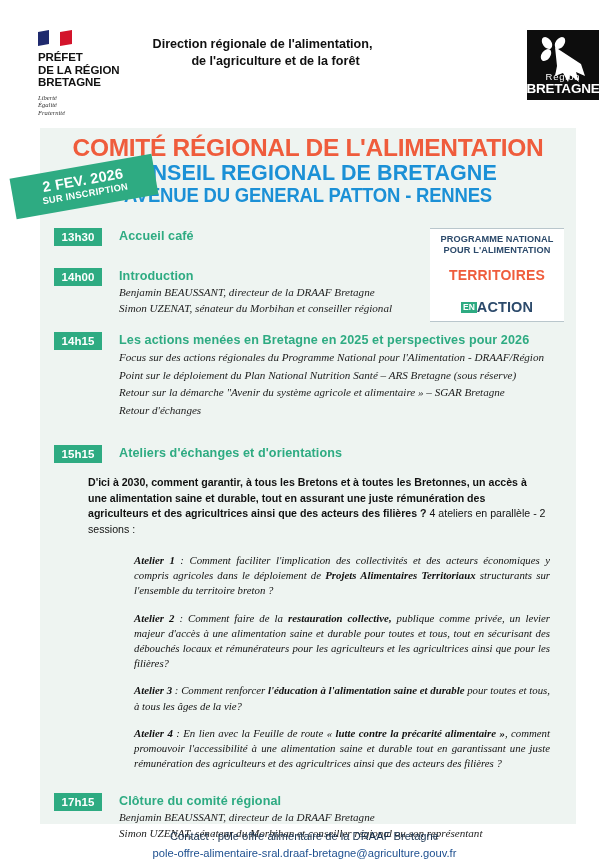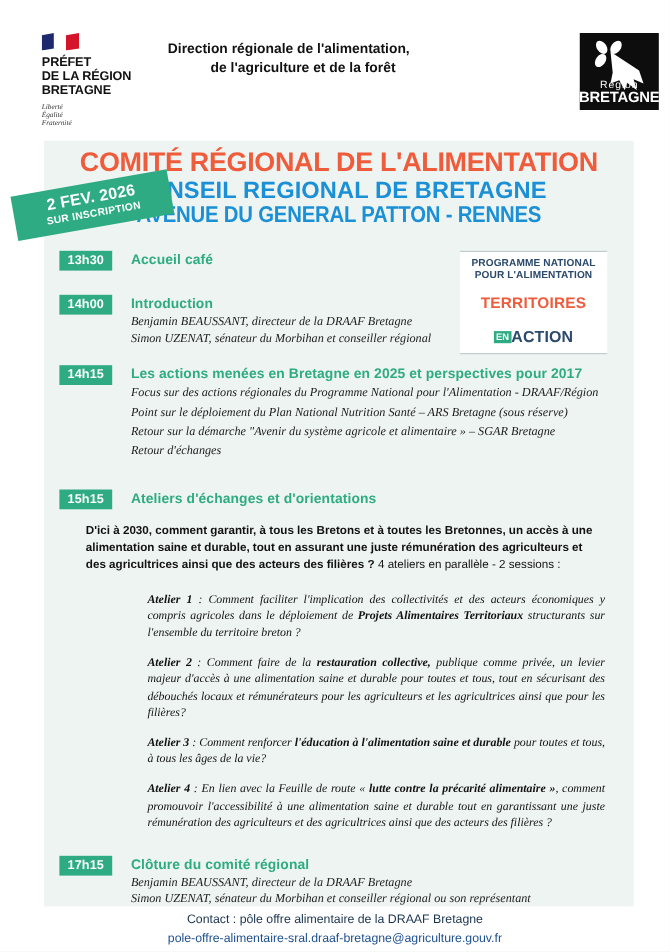--- a/index.html
+++ b/index.html
@@ -148,21 +148,21 @@
     color: #fff;
     font-size: 9.3px;
     font-weight: bold;
     line-height: 12px;
     letter-spacing: 0.3px;
   }
 
   
   .pna {
     position: absolute;
-    right: 24px;
+    right: 12px;
     top: 100px;
     width: 134px;
     background: #ffffff;
     border-top: 1px solid #b9c6cc;
     border-bottom: 1px solid #b9c6cc;
     padding: 5px 0 6px 0;
     text-align: center;
   }
   .pna .p1 {
     font-size: 9.2px;
@@ -243,21 +243,21 @@
     color: #1b1b1b;
   }
   .row-line.wide { line-height: 17.5px; }
   .spacer-12 { height: 12px; }
   .spacer-16 { height: 16px; }
   .spacer-22 { height: 22px; }
   .spacer-26 { height: 26px; }
 
   
   .intro {
-    padding: 0 30px 0 38px;
+    padding: 0 30px 0 48px;
     font-size: 10.6px;
     line-height: 15.5px;
     color: #111;
     text-align: left;
   }
   .intro b { font-weight: bold; }
 
   .atelier {
     padding: 0 26px 0 94px;
     font-family: "Liberation Serif", serif;
@@ -363,21 +363,21 @@
           <div class="row-line">Benjamin BEAUSSANT, directeur de la DRAAF Bretagne</div>
           <div class="row-line">Simon UZENAT, sénateur du Morbihan et conseiller régional</div>
         </div>
       </div>
 
       <div class="spacer-16"></div>
 
       <div class="row">
         <div class="time">14h15</div>
         <div class="row-body">
-          <div class="row-title">Les actions menées en Bretagne en 2025 et perspectives pour 2017</div>
+          <div class="row-title">Les actions menées en Bretagne en 2025 et perspectives pour 2026</div>
           <div class="row-line wide">Focus sur des actions régionales du Programme National pour l'Alimentation  - DRAAF/Région</div>
           <div class="row-line wide">Point sur le déploiement du Plan National Nutrition Santé – ARS Bretagne (sous réserve)</div>
           <div class="row-line wide">Retour sur la démarche "Avenir du système agricole et alimentaire » – SGAR Bretagne</div>
           <div class="row-line wide">Retour d'échanges</div>
         </div>
       </div>
 
       <div class="spacer-26"></div>
 
       <div class="row">

